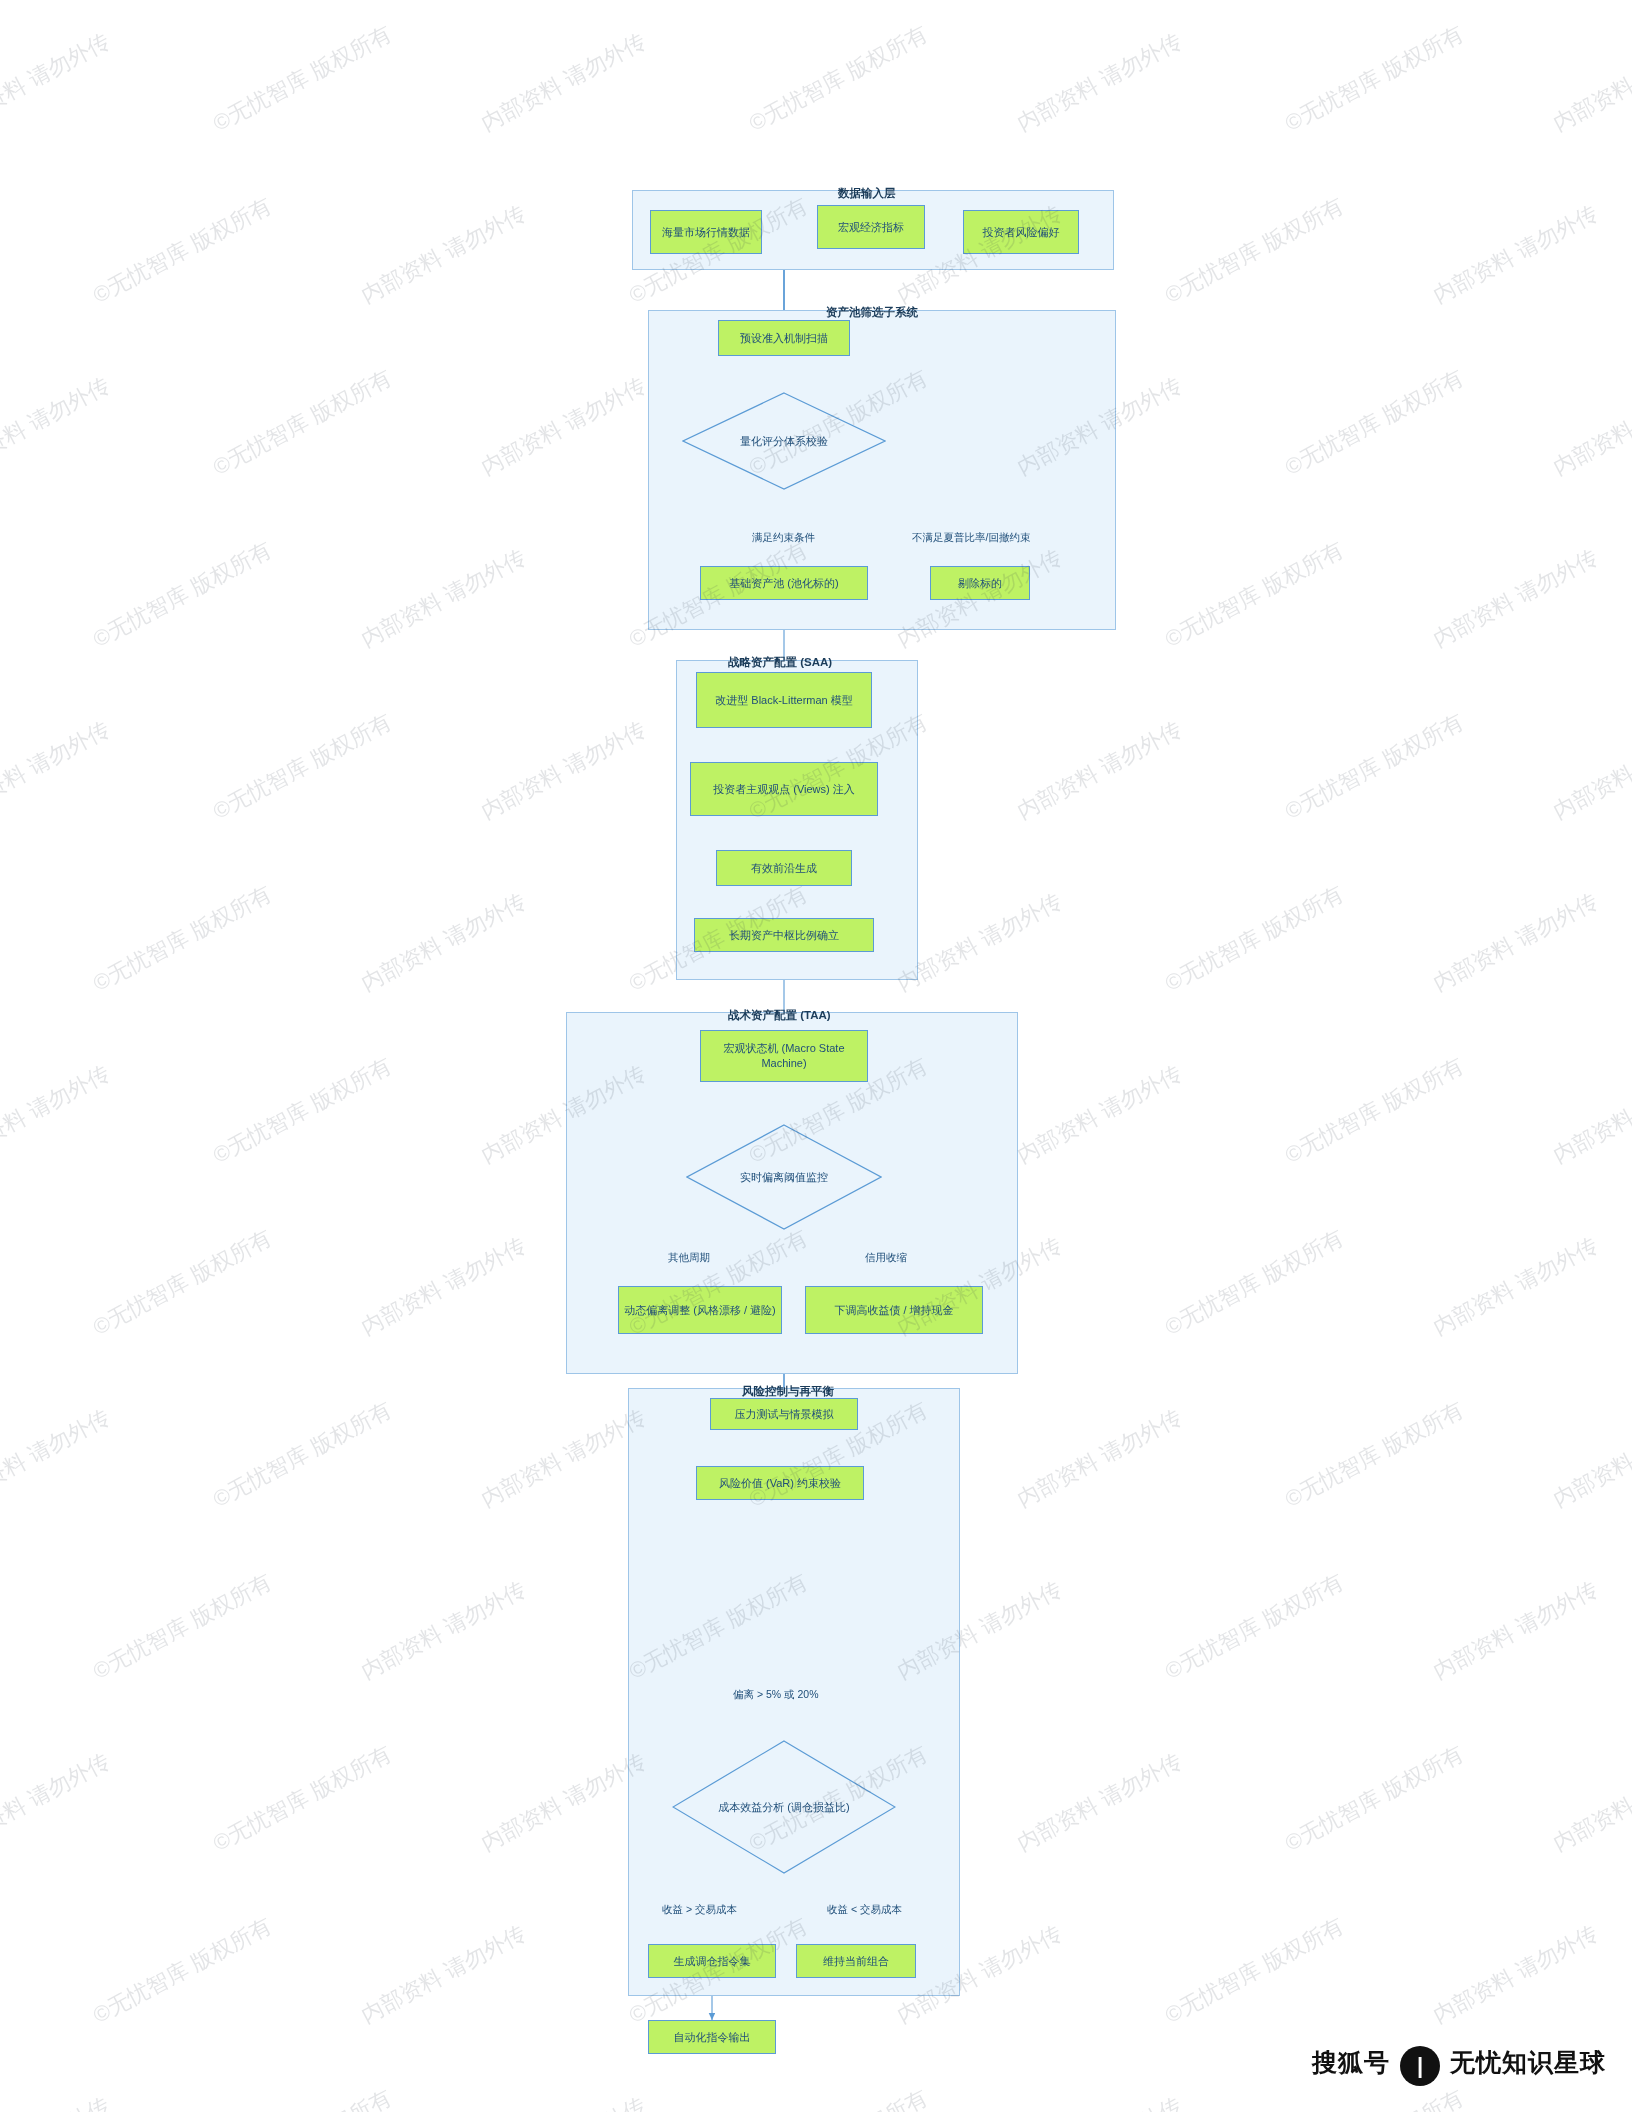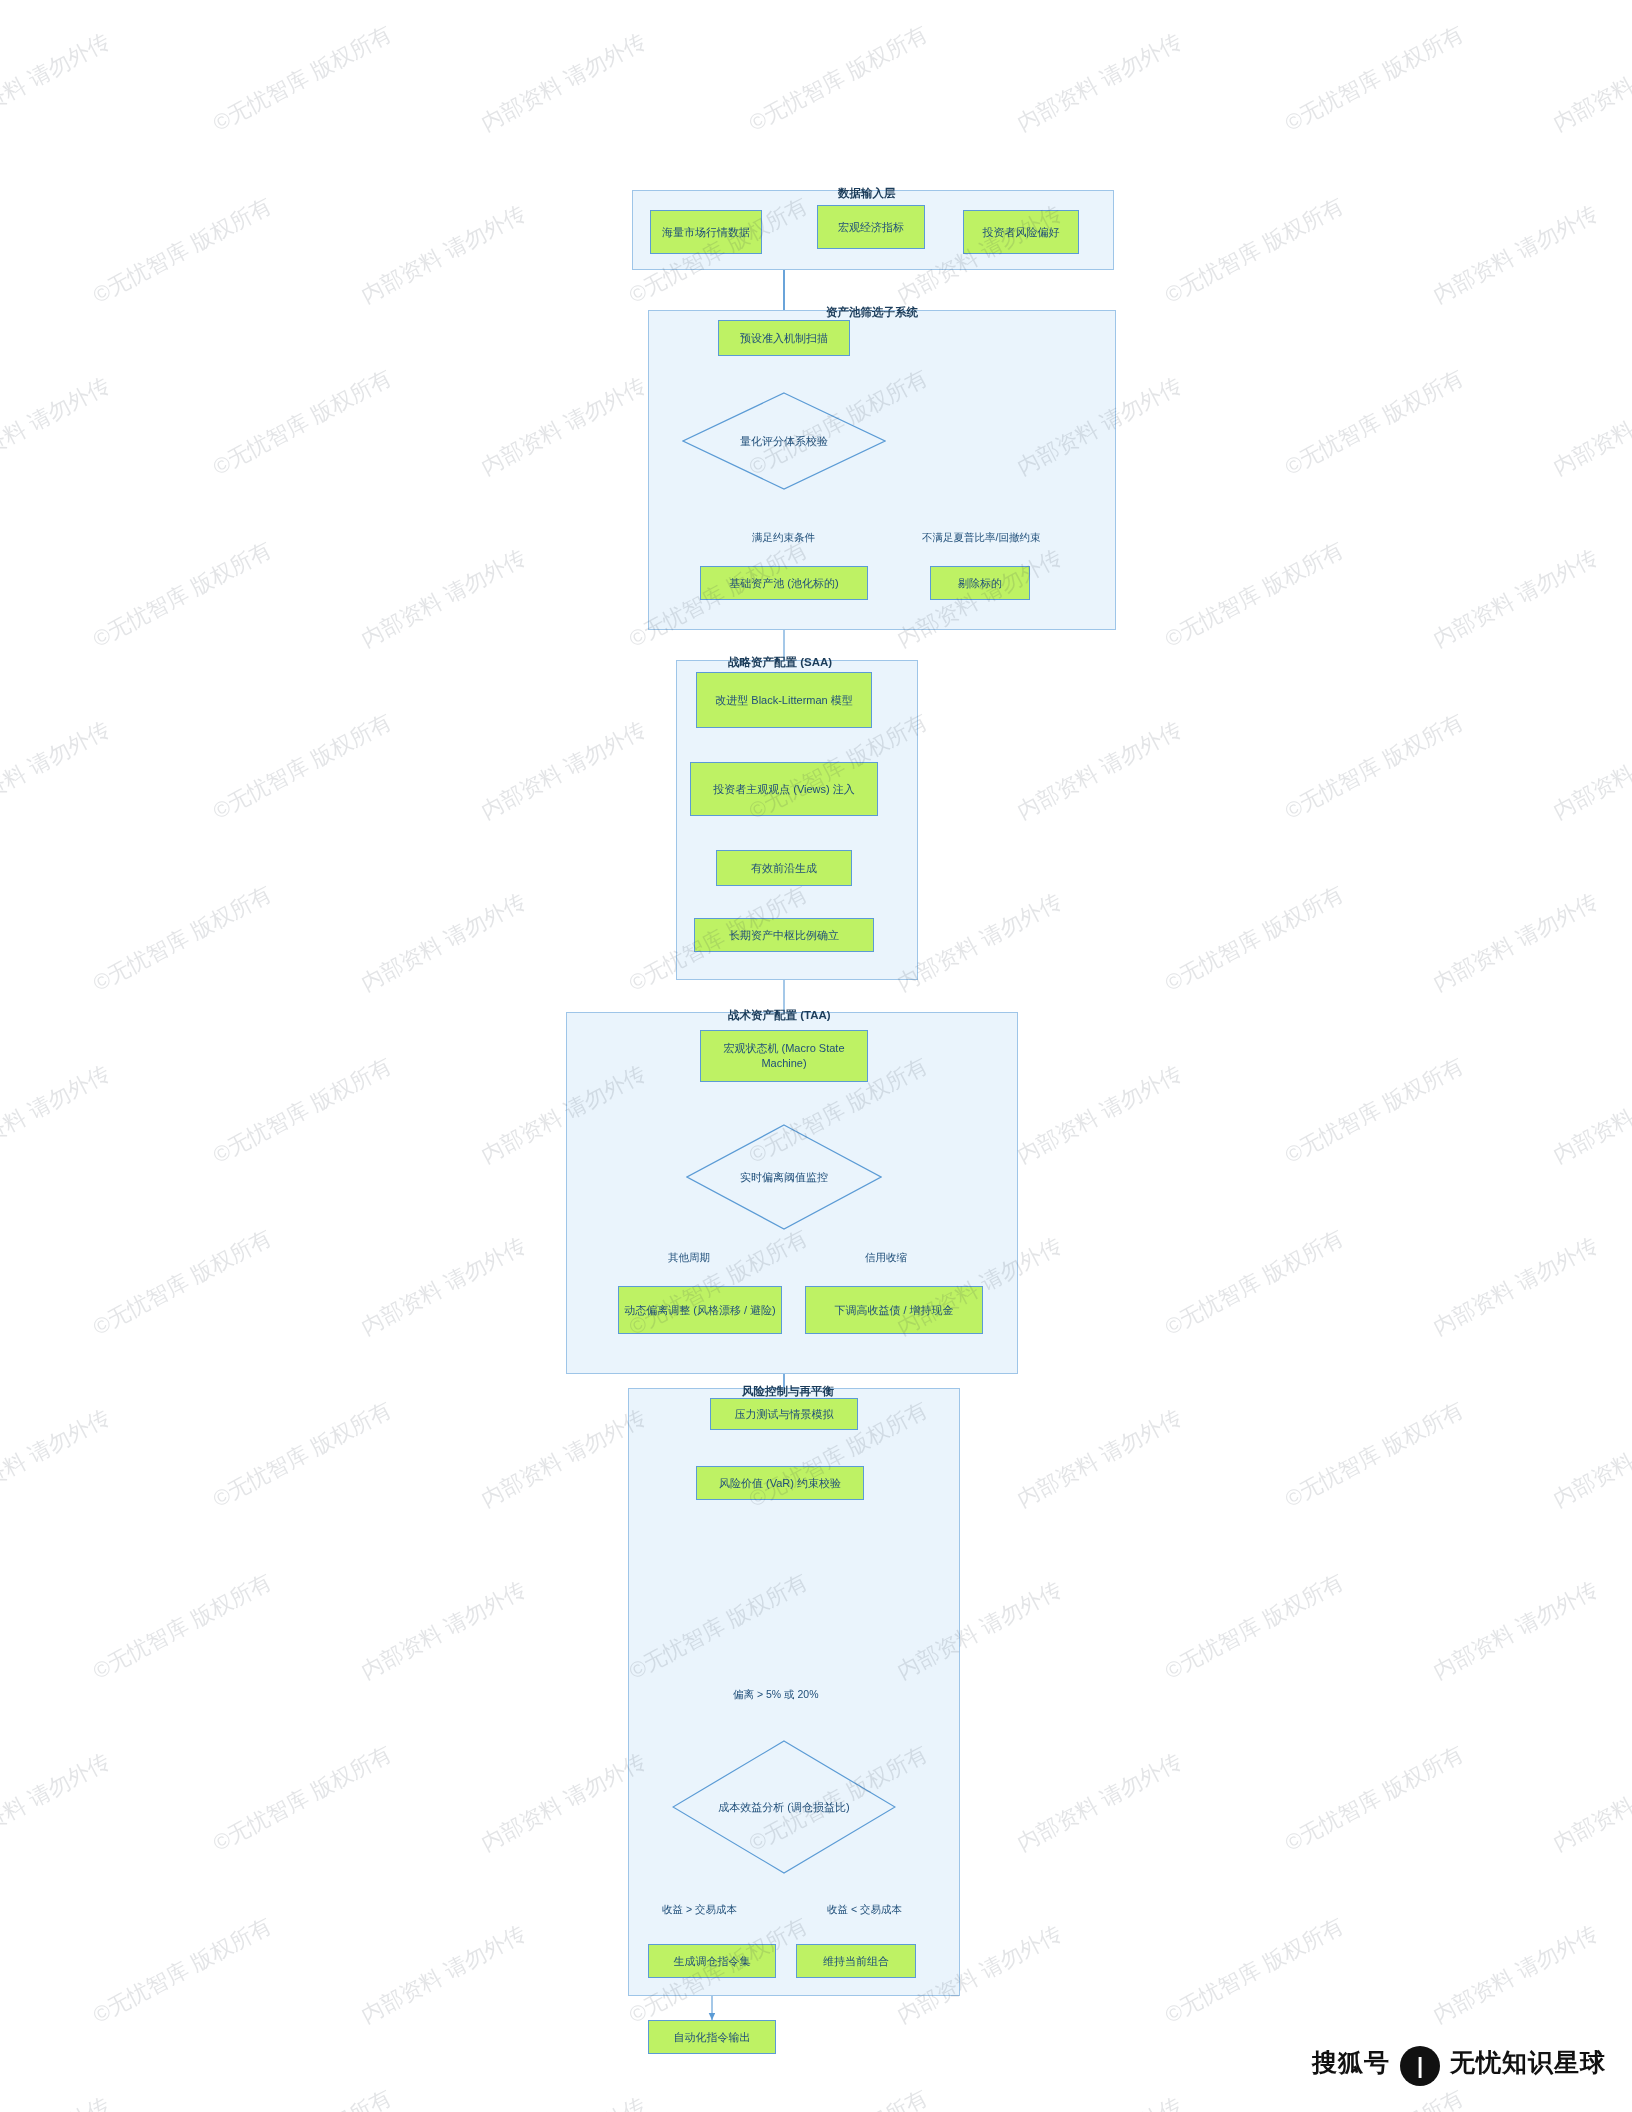--- a/index.html
+++ b/index.html
@@ -183,21 +183,21 @@
   <div class="node" style="left:718px;top:320px;width:132px;height:36px;">预设准入机制扫描</div>
 
   <div class="dia" style="left:682px;top:392px;width:204px;height:98px;">
     <svg class="dshape" viewBox="0 0 204 98" preserveAspectRatio="none">
       <polygon points="102,1 203,49 102,97 1,49" fill="#eaf4fc" stroke="#5b9bd5" stroke-width="1.2"></polygon>
     </svg>
     <div class="dlabel">量化评分体系校验</div>
   </div>
 
   <div class="edgelbl" style="left:752px;top:531px;">满足约束条件</div>
-  <div class="edgelbl" style="left:912px;top:531px;margin-left:10px;">不满足夏普比率/回撤约束</div>
+  <div class="edgelbl" style="left:912px;top:531px;">不满足夏普比率/回撤约束</div>
 
   <div class="node" style="left:700px;top:566px;width:168px;height:34px;">基础资产池 (池化标的)</div>
   <div class="node" style="left:930px;top:566px;width:100px;height:34px;">剔除标的</div>
 
   <div class="node" style="left:696px;top:672px;width:176px;height:56px;">改进型 Black-Litterman 模型</div>
   <div class="node" style="left:690px;top:762px;width:188px;height:54px;">投资者主观观点 (Views) 注入</div>
   <div class="node" style="left:716px;top:850px;width:136px;height:36px;">有效前沿生成</div>
   <div class="node" style="left:694px;top:918px;width:180px;height:34px;">长期资产中枢比例确立</div>
 
   <div class="node" style="left:700px;top:1030px;width:168px;height:52px;">宏观状态机 (Macro State Machine)</div>

